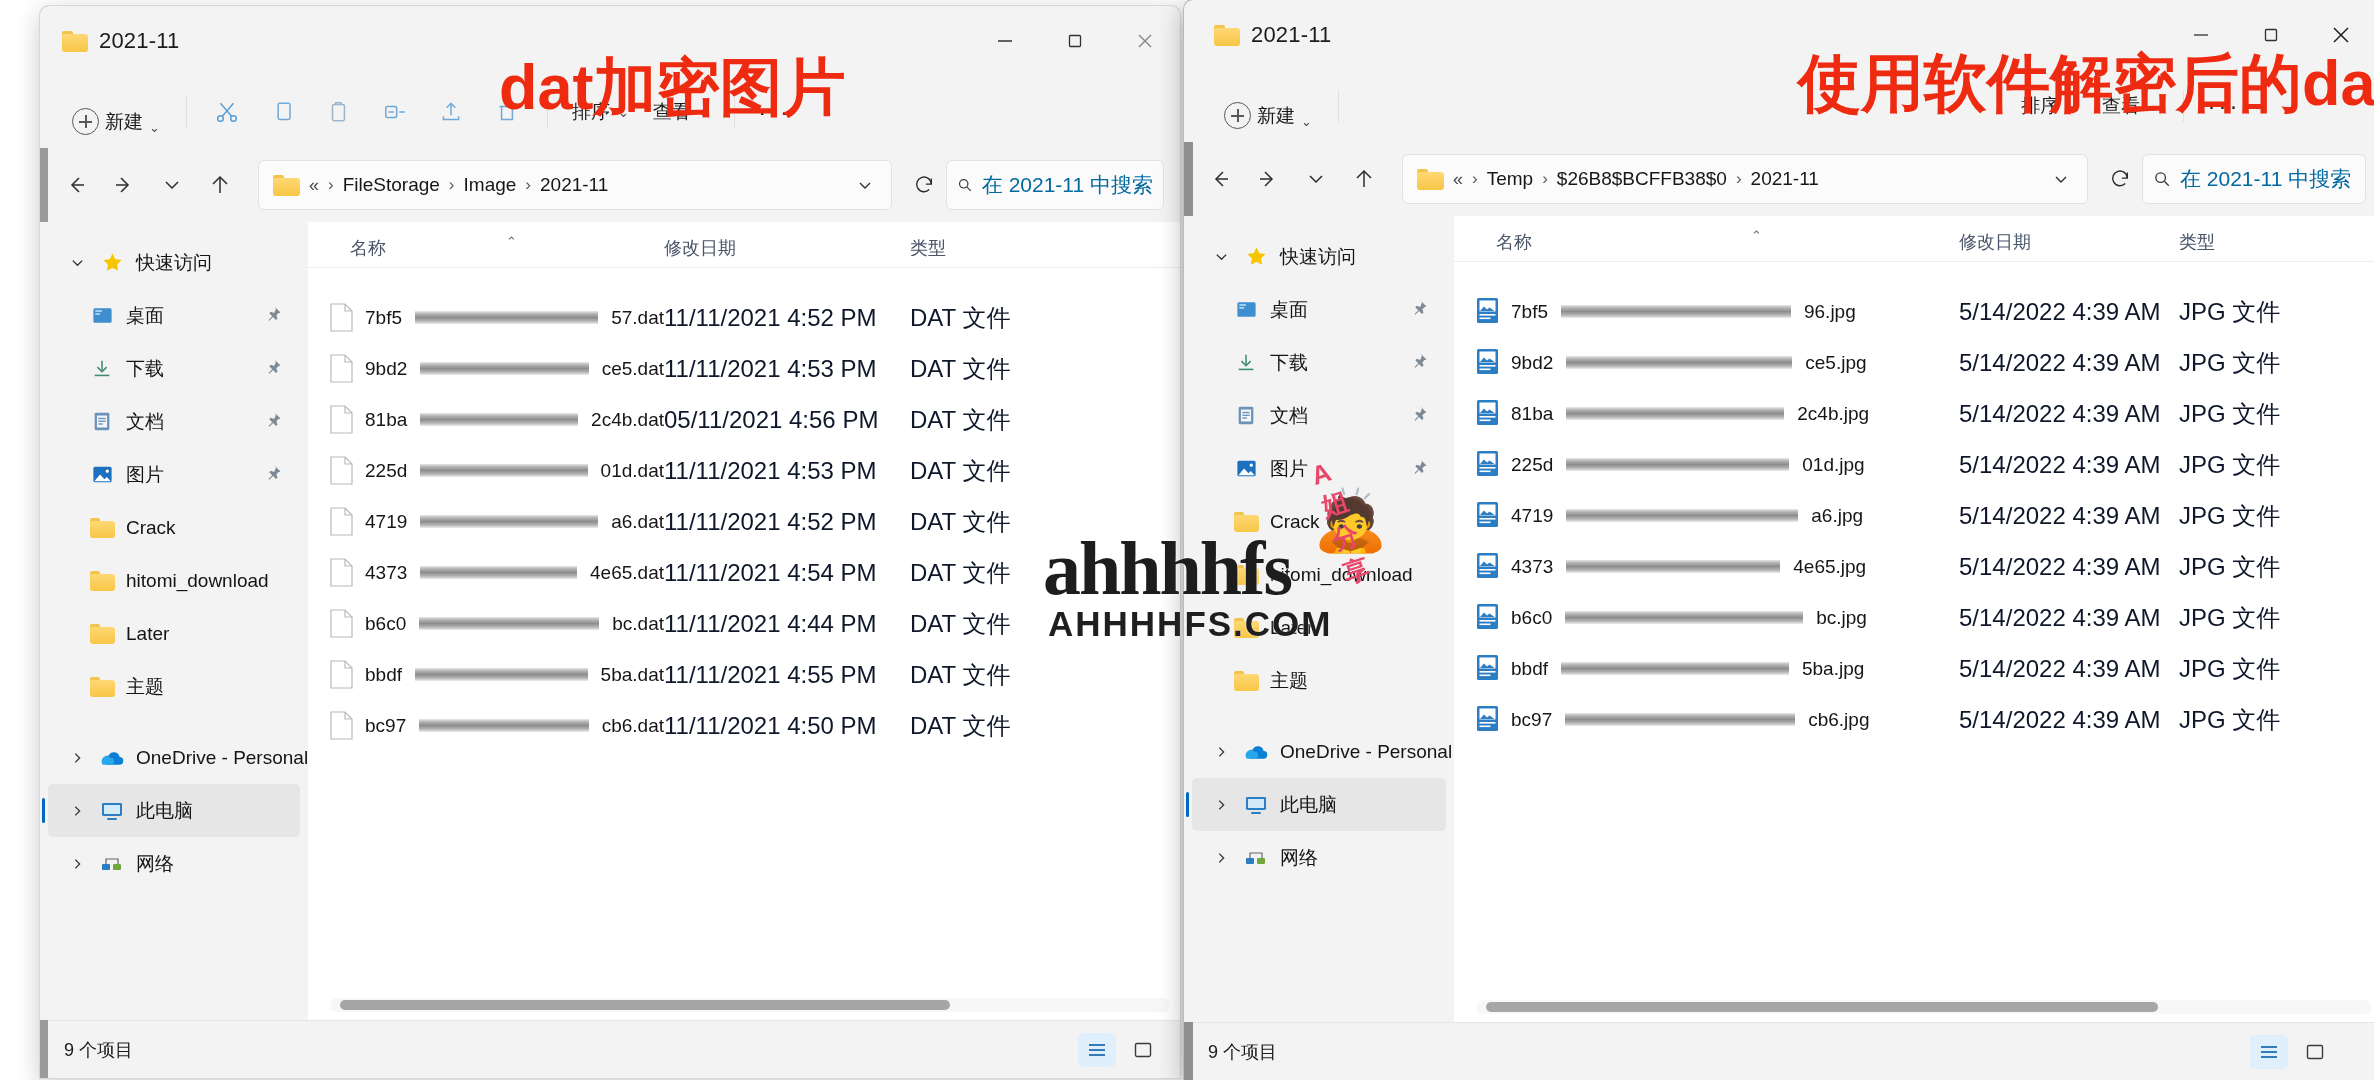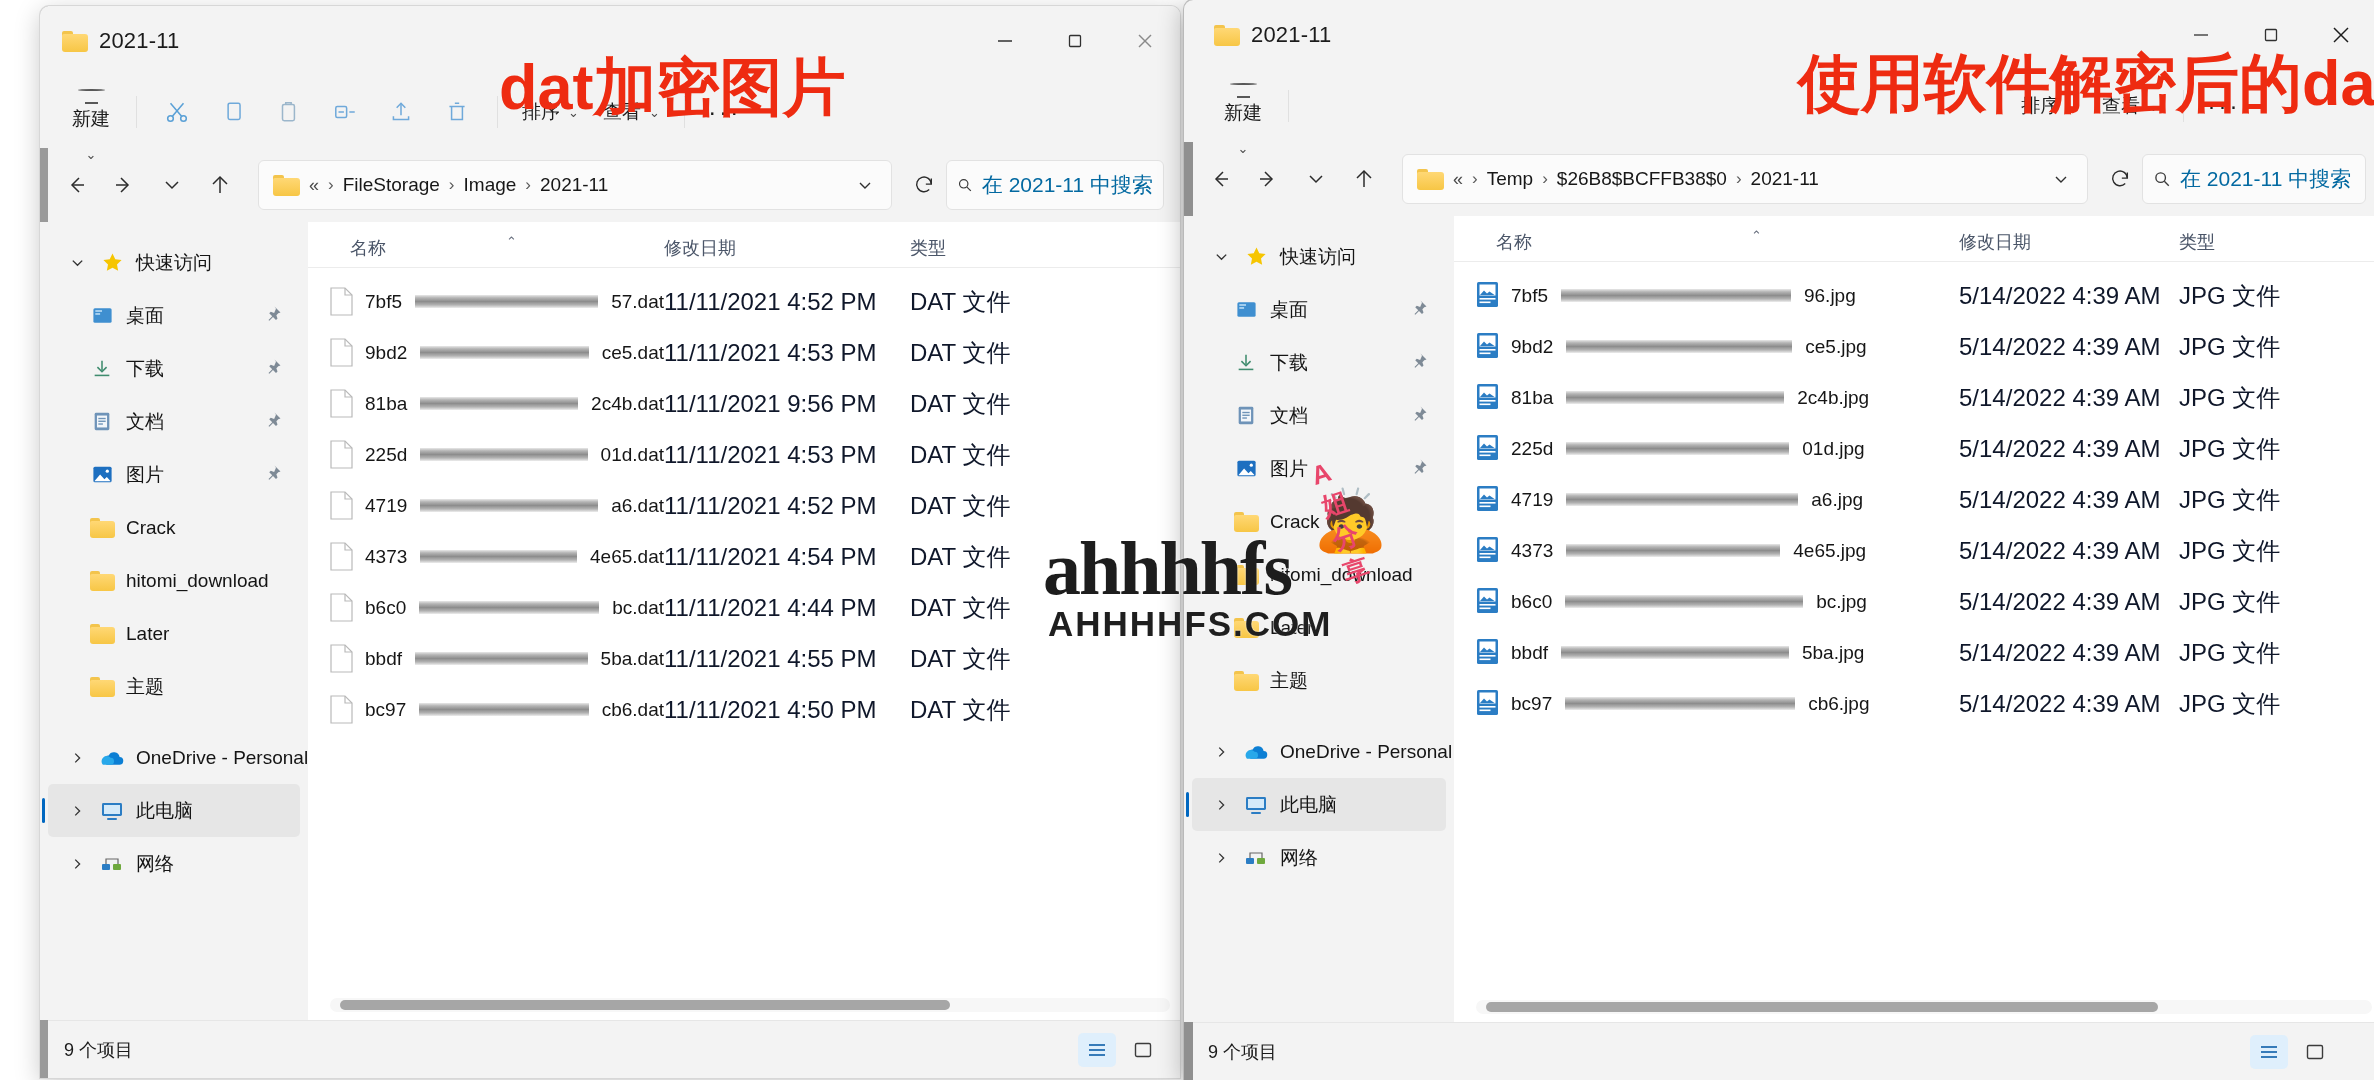--- a/index.html
+++ b/index.html
@@ -58,22 +58,22 @@
   
   .cmdbar {
     height: 72px; flex:0 0 72px;
     display:flex; align-items:center;
     padding-left: 24px; gap: 0px;
     background:#f3f3f3;
     position:relative;
   }
   .win-right .cmdbar { padding-left: 32px; }
   .newbtn {
-    display:flex; align-items:center; gap:15px;
-    height:46px; padding: 0 14px 0 8px; border-radius:6px;flex-direction:column;
+    display:flex; align-items:flex-end; gap:6px;
+    height:46px; padding: 0 14px 0 8px; border-radius:6px;
   }
   .plus-circle {
     width:27px; height:27px; border-radius:50%;
     border:1.6px solid #585858; position:relative;
   }
   .plus-circle:before, .plus-circle:after {
     content:""; position:absolute; background:#585858;
   }
   .plus-circle:before { left:6px; right:6px; top:12px; height:1.8px; }
   .plus-circle:after  { top:6px; bottom:6px; left:12px; width:1.8px; }
@@ -144,21 +144,21 @@
   .nav-ico { width:28px; height:26px; flex:0 0 28px; display:flex; align-items:center; justify-content:center; }
   .nav-lbl { font-size:19px; color:#141414; white-space:nowrap; }
   .nav-indent { padding-left: 40px; }
   .pin { position:absolute; right:18px; top:50%; transform:translateY(-50%); }
 
   .folder-ico { width:25px; height:20px; position:relative; }
   .folder-ico .tabtop{position:absolute;left:0;top:0;width:10px;height:5px;background:#f3c44c;border-radius:2px 2px 0 0;}
   .folder-ico .body{position:absolute;left:0;top:3px;width:25px;height:17px;background:linear-gradient(180deg,#ffd875,#f7c645);border-radius:2px 3px 3px 3px;}
 
   
-  .filepane { flex:1; background:#ffffff; display:flex; flex-direction:column; min-width:0; position:relative;}
+  .filepane { flex:1; background:#ffffff; display:flex; flex-direction:column; min-width:0; position:relative;gap:16px;}
   .col-head {
     height:46px; flex:0 0 46px; display:flex; align-items:center;
     border-bottom:1px solid #ececec; position:relative; padding-top:6px;
   }
   .ch { font-size:18px; color:#4a5568; position:relative; }
   .sortcaret { position:absolute; top:-2px; font-size:13px; color:#6b7280; }
   .rows { flex:1; overflow:hidden; padding-top:8px; }
   .frow { height:51px; display:flex; align-items:center; }
   .fname-cell { display:flex; align-items:center; gap:12px; min-width:0; }
   .doc-ico { width:23px; height:29px; flex:0 0 23px; position:relative; }
@@ -591,21 +591,21 @@
               <span class="doc-ico">
                 <svg width="23" height="29" viewBox="0 0 23 29">
                     <path d="M1 1h14l7 7v20H1z" fill="#ffffff" stroke="#b9b9b9" stroke-width="1.2"></path>
                     <path d="M15 1v7h7" fill="none" stroke="#b9b9b9" stroke-width="1.2"></path>
                   </svg>
               </span>
               <span class="fn-txt">81ba</span>
               <span class="redact" style="width:188px;"></span>
               <span class="fn-txt">2c4b.dat</span>
             </div>
-            <div class="fdate" style="width:246px;">11/11/2021 9:56 PM</div>
+            <div class="fdate" style="width:246px;">05/11/2021 4:56 PM</div>
             <div class="ftype" style="width:180px;">DAT 文件</div>
           </div>
 
           <div class="frow">
             <div class="fname-cell" style="width:356px; padding-left:22px;">
               <span class="doc-ico">
                 <svg width="23" height="29" viewBox="0 0 23 29">
                     <path d="M1 1h14l7 7v20H1z" fill="#ffffff" stroke="#b9b9b9" stroke-width="1.2"></path>
                     <path d="M15 1v7h7" fill="none" stroke="#b9b9b9" stroke-width="1.2"></path>
                   </svg>

